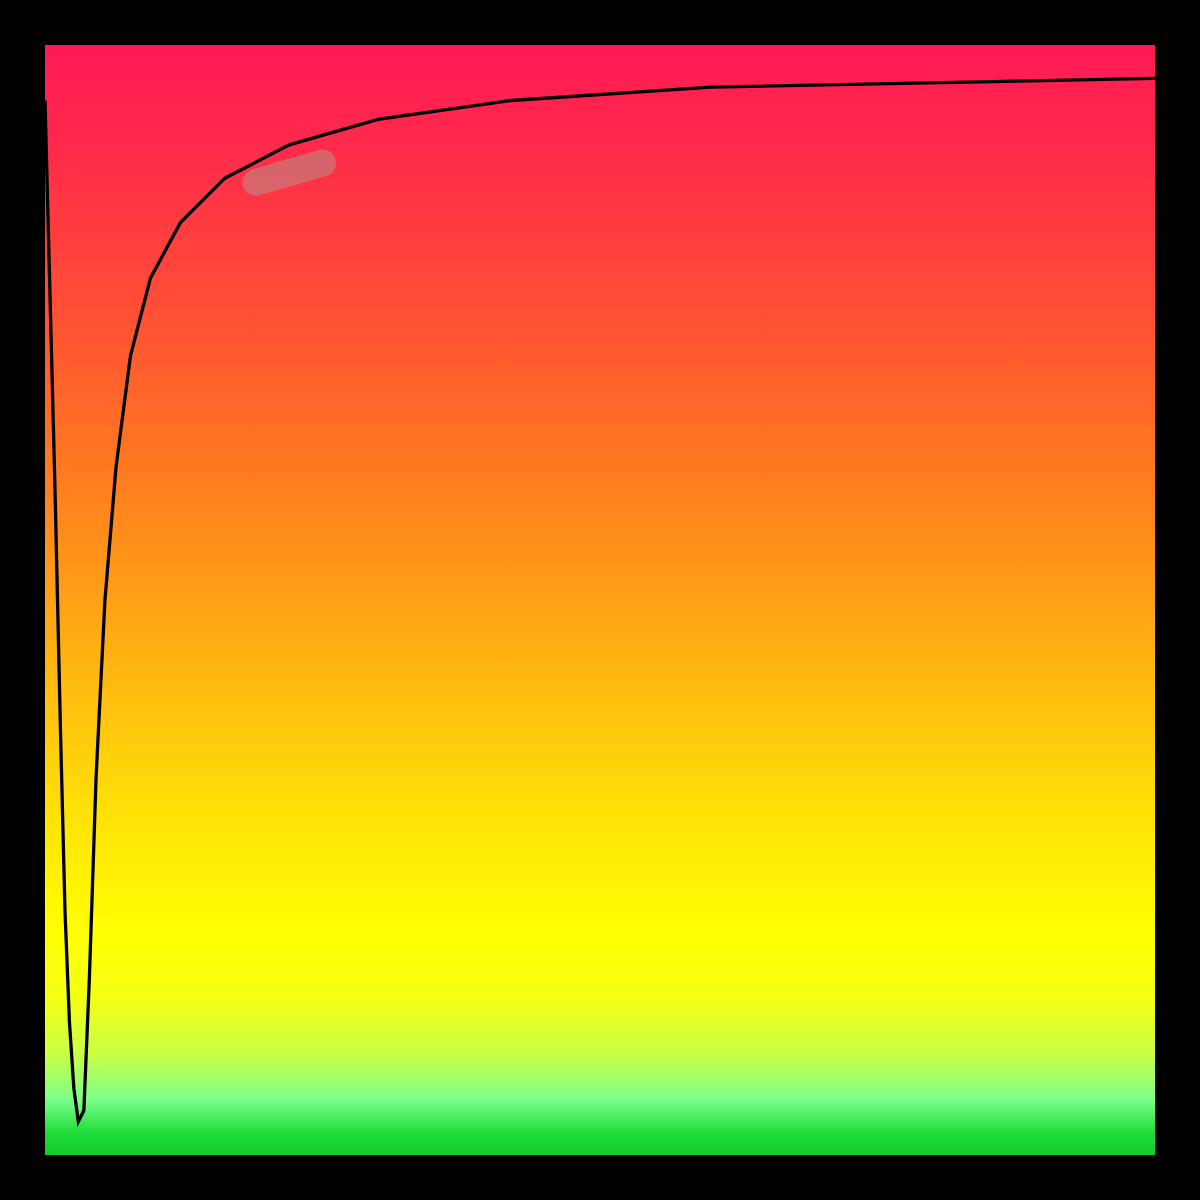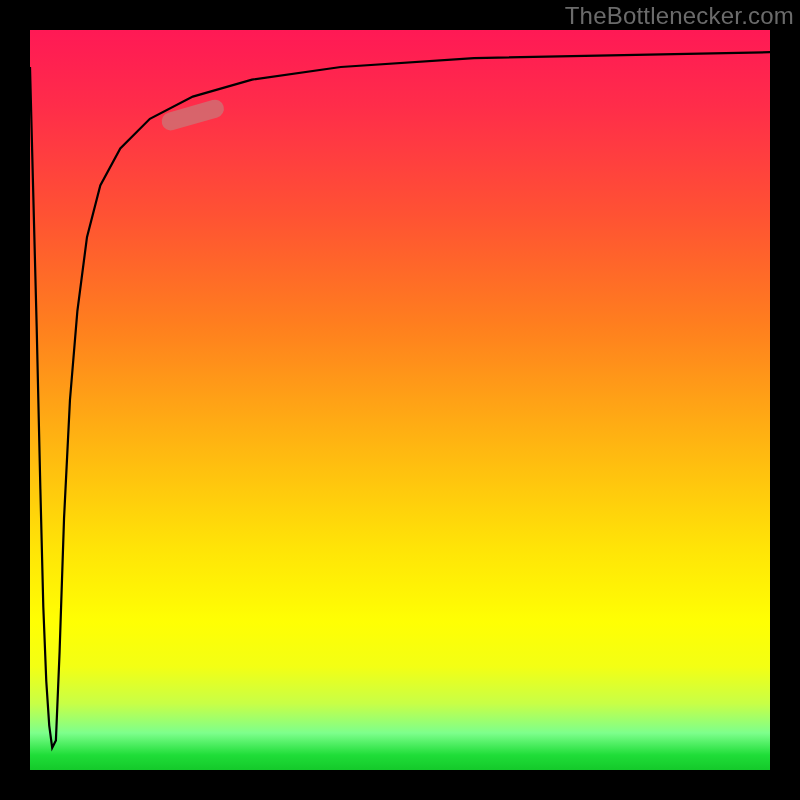--- a/index.html
+++ b/index.html
@@ -68,14 +68,13 @@
 <body>
 
 <div class="chart-frame">
   <div class="plot-area">
     <div class="gradient-bg"></div>
     <svg class="curve-svg" viewBox="0 0 740 740" preserveAspectRatio="none">
       <path fill="none" stroke="#000" stroke-width="2.2" d="M0.00 37.00 L6.66 296.00 L10.36 458.80 L13.32 577.20 L16.28 651.20 L19.24 695.60 L22.20 717.80 L25.90 710.40 L29.60 621.60 L34.04 488.40 L39.96 370.00 L47.36 281.20 L56.98 207.20 L70.30 155.40 L90.28 118.40 L119.88 88.80 L162.80 66.60 L222.00 49.58 L310.80 37.00 L444.00 28.12 L740.00 22.20"></path>
       <rect rx="9" ry="9" fill="#c77a7a" fill-opacity="0.7" x="-32.00" y="-9.00" width="64" height="18" transform="translate(162.80 85.10) rotate(-16.04)"></rect>
     </svg>
   </div>
-  <div class="watermark">TheBottlenecker.com</div>
 </div>
 
 </body></html>

